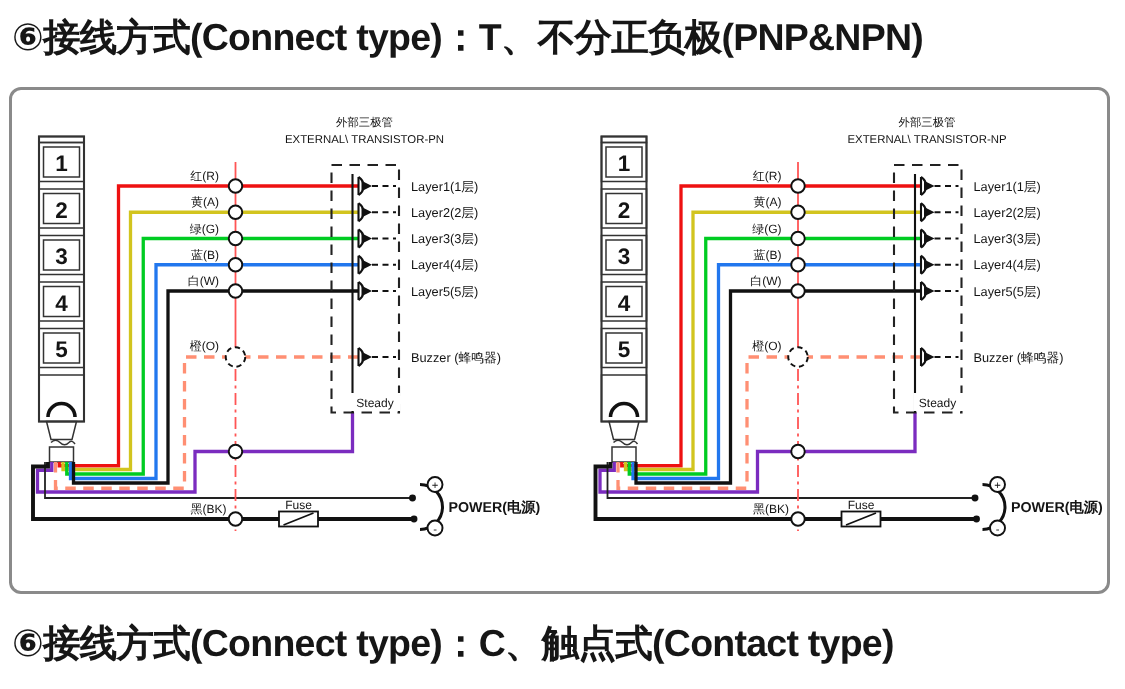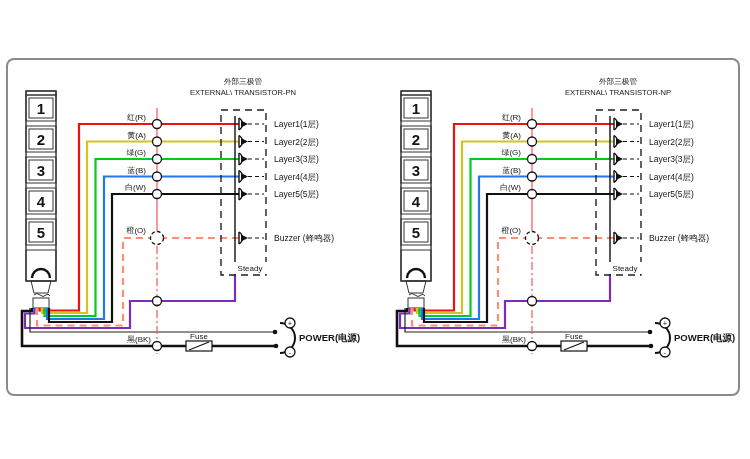--- a/index.html
+++ b/index.html
@@ -29,20 +29,21 @@
   .boxdash{fill:none;stroke:#222;stroke-width:1.4;stroke-dasharray:7 5;}
   .node{fill:#fff;stroke:#111;stroke-width:1.3;}
   .tr{fill:none;stroke:#111;stroke-width:1.4;}
   .stub{stroke:#111;stroke-width:1.2;stroke-dasharray:4 3;fill:none;}
 </style>
 </head>
 <body>
 
 <div class="stage">
 
+  <div class="title title-top">⑥接线方式(Connect type)：T、不分正负极(PNP&amp;NPN)</div>
   <div class="panel"></div>
 
   <svg class="diagram d-left" width="368" height="332" viewBox="0 0 368 332">
 
     <g>
       <rect x="18" y="31" width="30" height="4" class="outline-thin"></rect>
       <rect x="18" y="31" width="30" height="190" class="outline"></rect>
       <rect x="18" y="35" width="30" height="26" class="outline-thin"></rect>
       <rect x="21" y="38" width="24" height="20" class="outline-thin"></rect>
       <text x="33" y="54" class="num" text-anchor="middle">1</text>
@@ -301,13 +302,14 @@
       <circle cx="268" cy="286" r="2.3" fill="#111"></circle>
       <path d="M272 263 A 15 15 0 0 1 272 293" fill="none" stroke="#111" stroke-width="2"></path>
       <circle cx="282" cy="263" r="5" class="node"></circle>
       <text x="282" y="266" font-size="7.5" text-anchor="middle">+</text>
       <circle cx="282" cy="292" r="5" class="node"></circle>
       <text x="282" y="295" font-size="7.5" text-anchor="middle">-</text>
       <text x="291" y="281" class="pw">POWER(电源)</text>
     </g>
   </svg>
 
+  <div class="title title-bottom">⑥接线方式(Connect type)：C、触点式(Contact type)</div>
 </div>
 
 </body></html>

